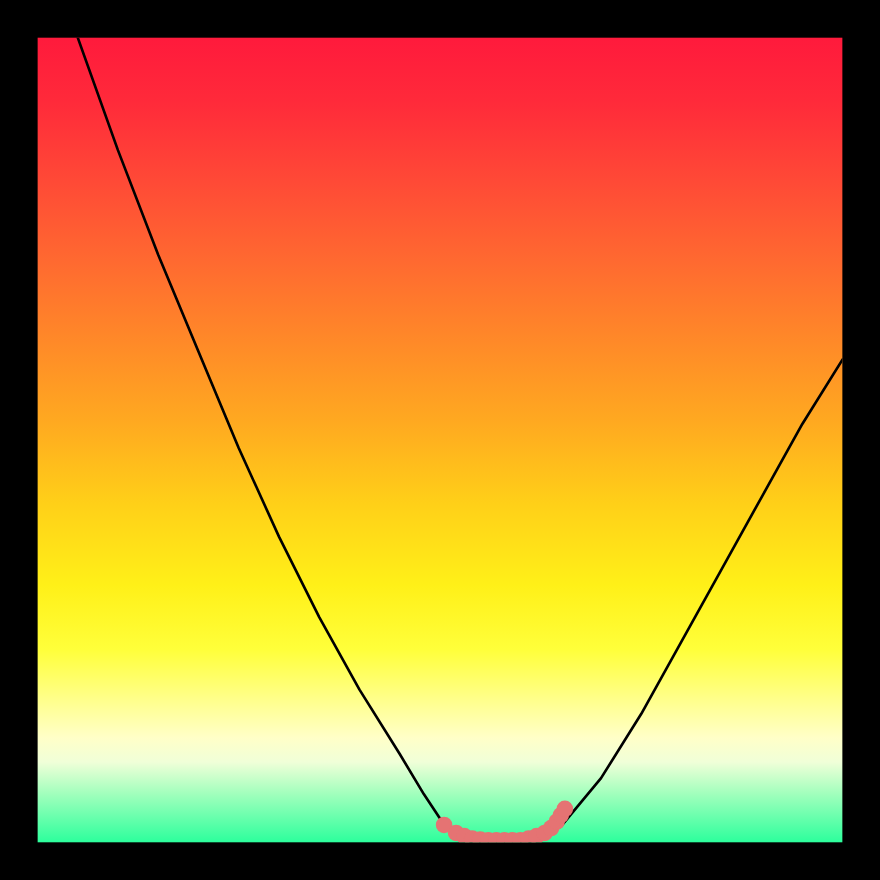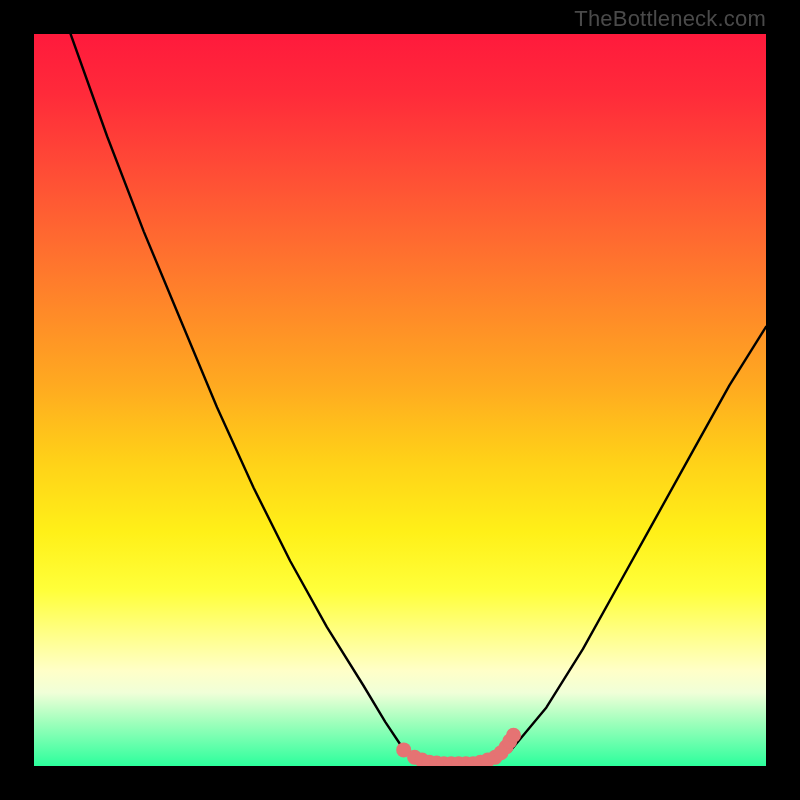--- a/index.html
+++ b/index.html
@@ -61,21 +61,20 @@
     font-weight: 500;
     letter-spacing: 0.2px;
     user-select: none;
   }
 </style>
 </head>
 <body>
 
 <div class="frame">
 
-  <div class="credit">TheBottleneck.com</div>
 
   <div class="plot-area">
     <div class="gradient-bg"></div>
 
     <svg class="curve-svg" viewBox="0 0 732 732" preserveAspectRatio="none">
       <path id="curve-path" fill="none" stroke="#000000" stroke-width="2.4" stroke-linecap="round" stroke-linejoin="round" d="M36.6 0.0 L73.2 102.5 L109.8 197.6 L146.4 285.5 L183.0 373.3 L219.6 453.8 L256.2 527.0 L292.8 592.9 L329.4 651.5 L351.4 688.1 L366.0 710.0 L380.6 721.0 L402.6 726.9 L417.2 729.8 L439.2 729.8 L453.8 726.9 L475.8 717.4 L512.4 673.4 L549.0 614.9 L585.6 549.0 L622.2 483.1 L658.8 417.2 L695.4 351.4 L732.0 292.8"></path>
       <g id="marker-group">
           <circle cx="369.7" cy="715.9" r="7.5" fill="#e57373" stroke="#d65a5a" stroke-width="0"></circle>
           <circle cx="380.6" cy="723.2" r="7.5" fill="#e57373" stroke="#d65a5a" stroke-width="0"></circle>
           <circle cx="388.0" cy="726.1" r="7.5" fill="#e57373" stroke="#d65a5a" stroke-width="0"></circle>

